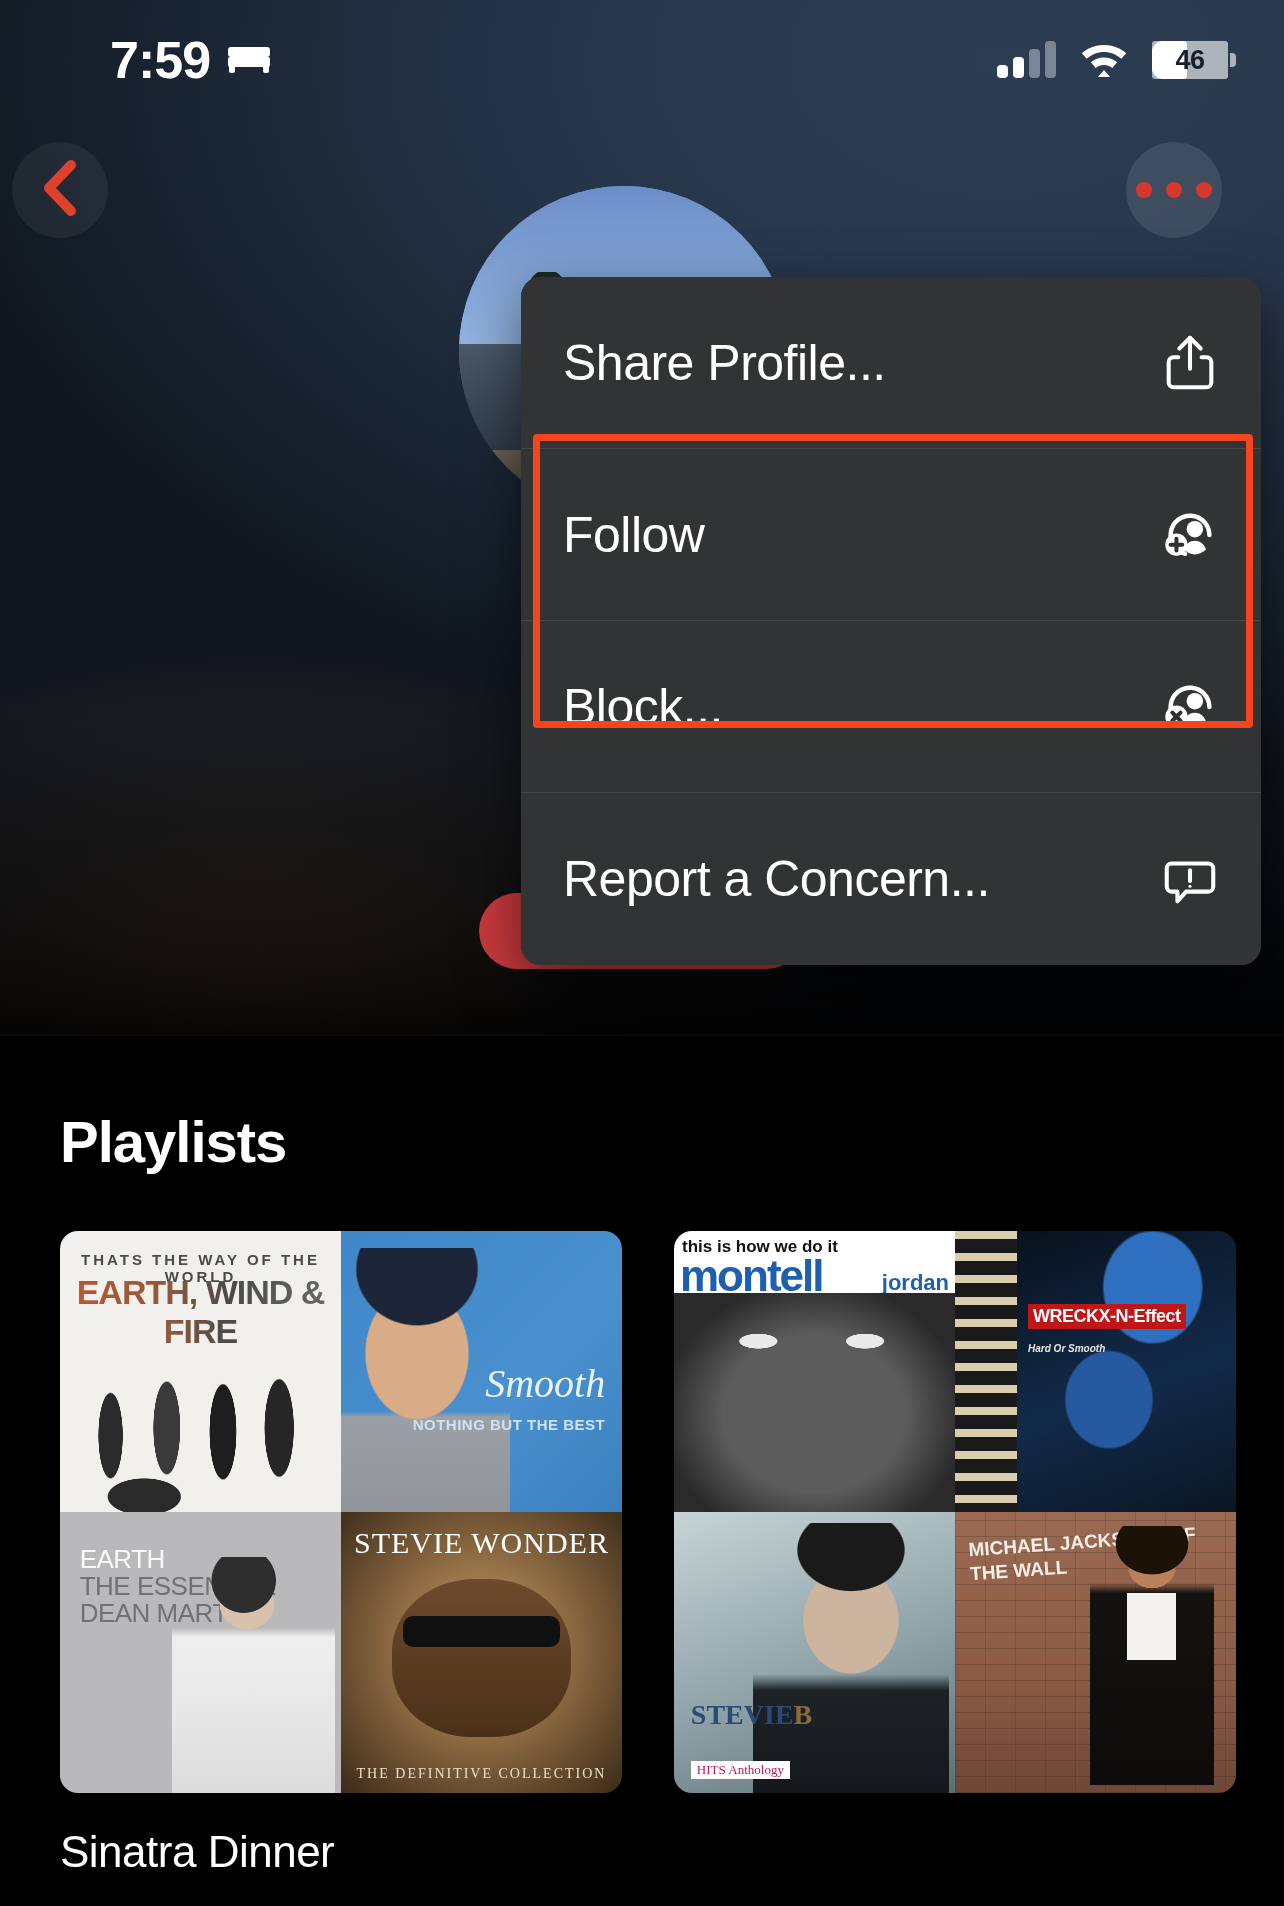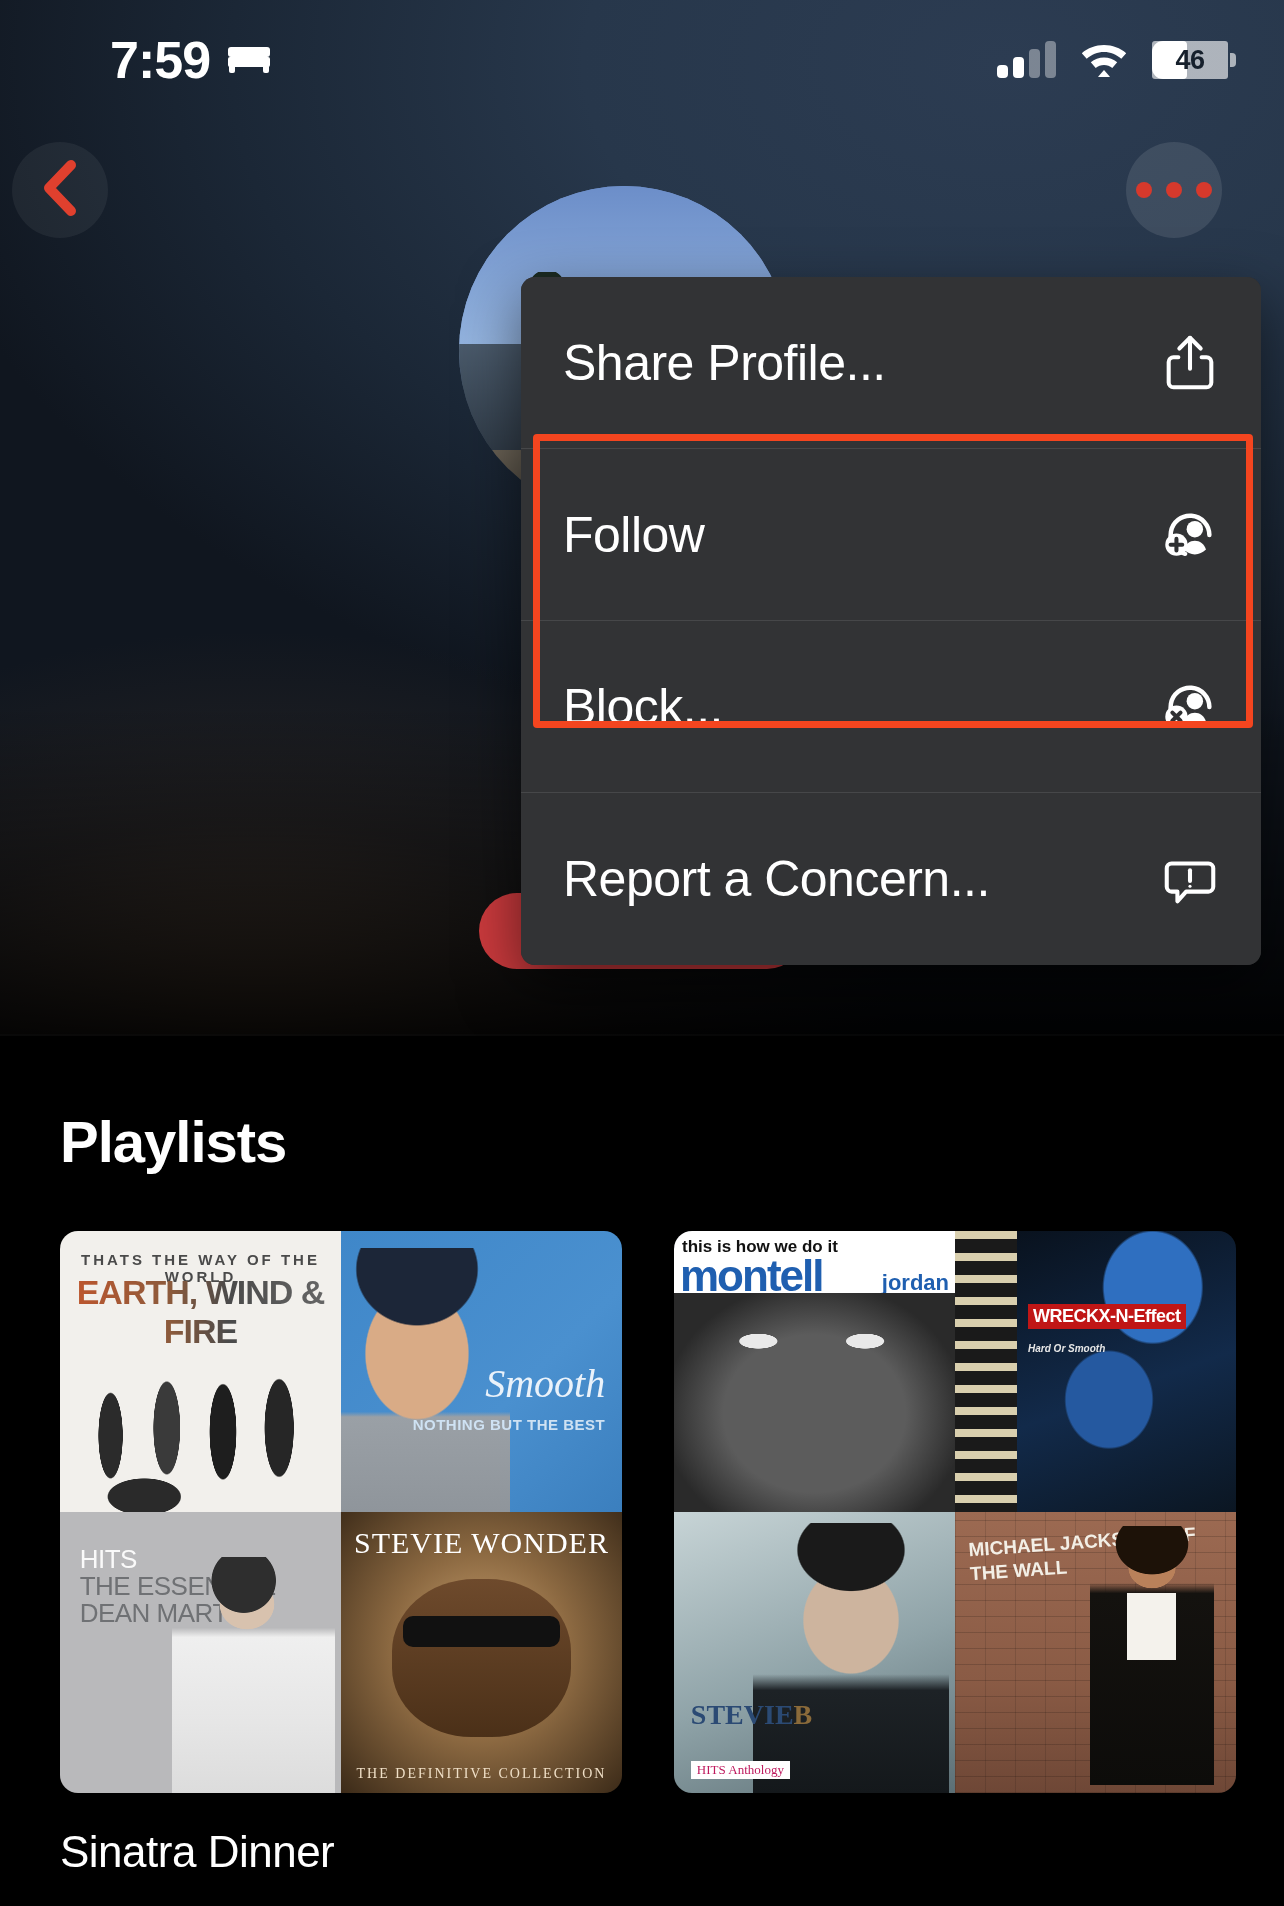--- a/index.html
+++ b/index.html
@@ -106,21 +106,21 @@
   #follow-cta{
     position:absolute; left:479px; top:893px; width:326px; height:76px;
     border-radius:38px; background:#cb3a3d; color:#fff;
     display:flex; align-items:center; justify-content:center;
     font-size:38px; font-weight:700; letter-spacing:1.5px; z-index:6;
   }
 
   
   #context-menu{
     position:absolute; left:521px; top:277px; width:740px;
-    border-radius:14px; overflow:hidden; z-index:25;
+    border-radius:20px; overflow:hidden; z-index:25;
     background:#2f3032;
     box-shadow:0 22px 60px rgba(0,0,0,0.55);
   }
   .menu-item{
     height:172px; display:flex; align-items:center; justify-content:space-between;
     padding:0 40px 0 42px; color:#fff; background:#323335;
     border-bottom:1px solid rgba(255,255,255,0.10);
   }
   .menu-item:last-child{ border-bottom:none; }
   .menu-item .label{ font-size:50px; font-weight:400; letter-spacing:-0.5px; }
@@ -438,21 +438,21 @@
           <div class="band"></div>
         </div>
         <div class="tile art-sinatra">
           <div class="face"></div>
           <div class="sig">Smooth</div>
           <div class="sub">NOTHING BUT
 THE BEST</div>
         </div>
         <div class="tile art-dino">
           <div class="txt">
-            <b>HITS</b>
+            <b>EARTH</b>
             <span>THE ESSENTIAL DEAN MARTIN</span>
           </div>
           <div class="man"></div>
         </div>
         <div class="tile art-stevie">
           <div class="nm">STEVIE WONDER</div>
           <div class="f"></div>
           <div class="g"></div>
           <div class="cap">THE DEFINITIVE COLLECTION</div>
         </div>

